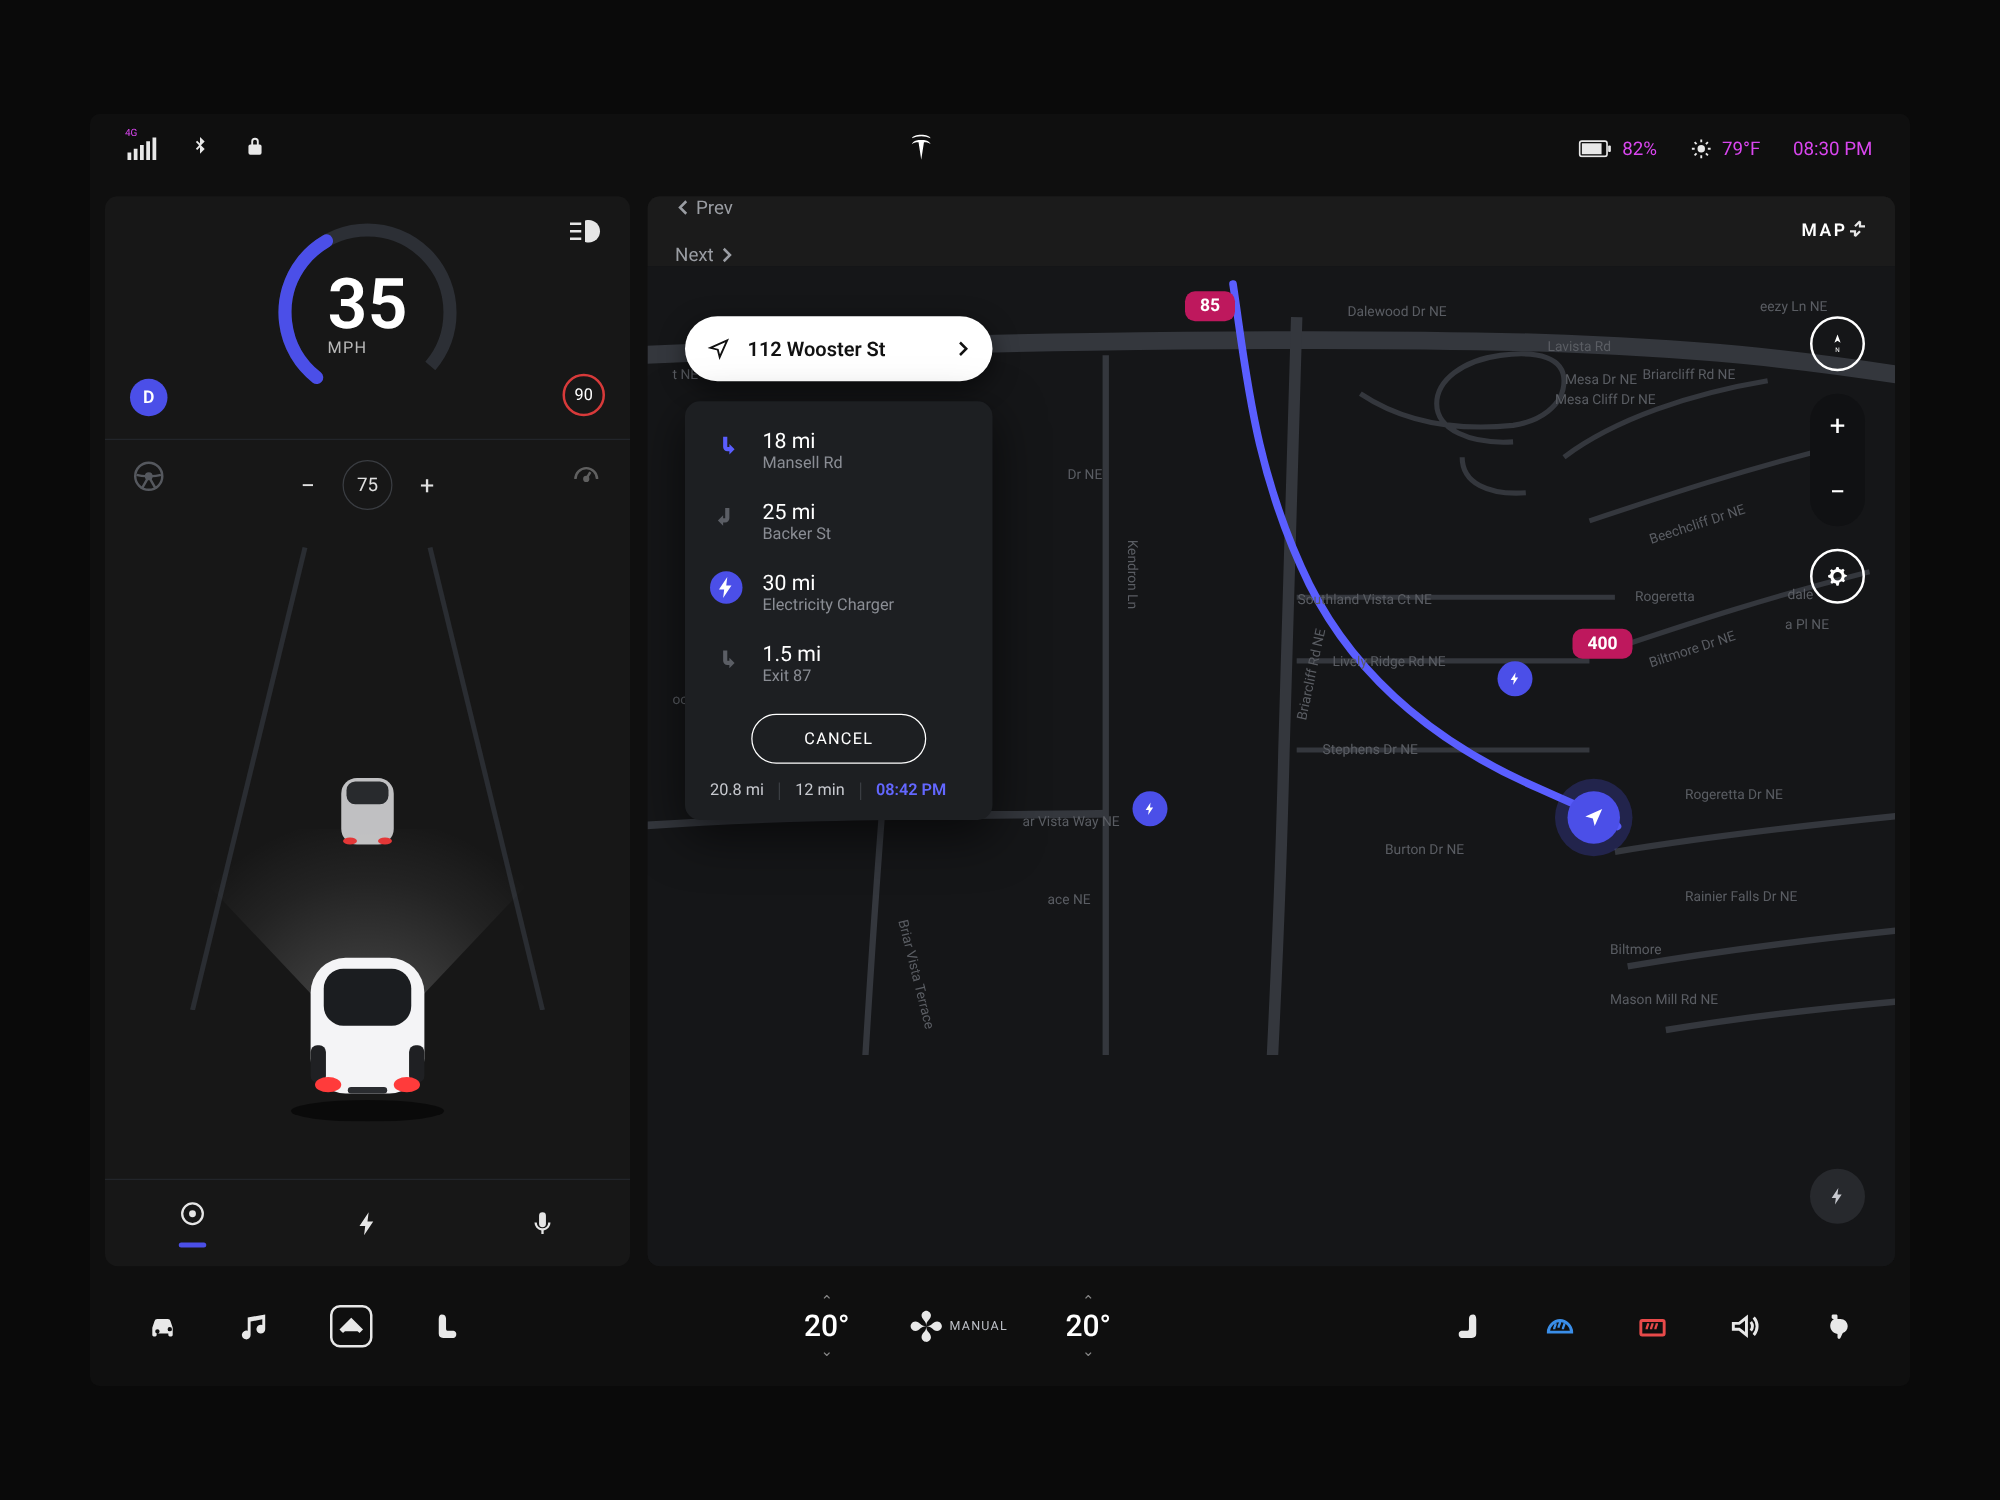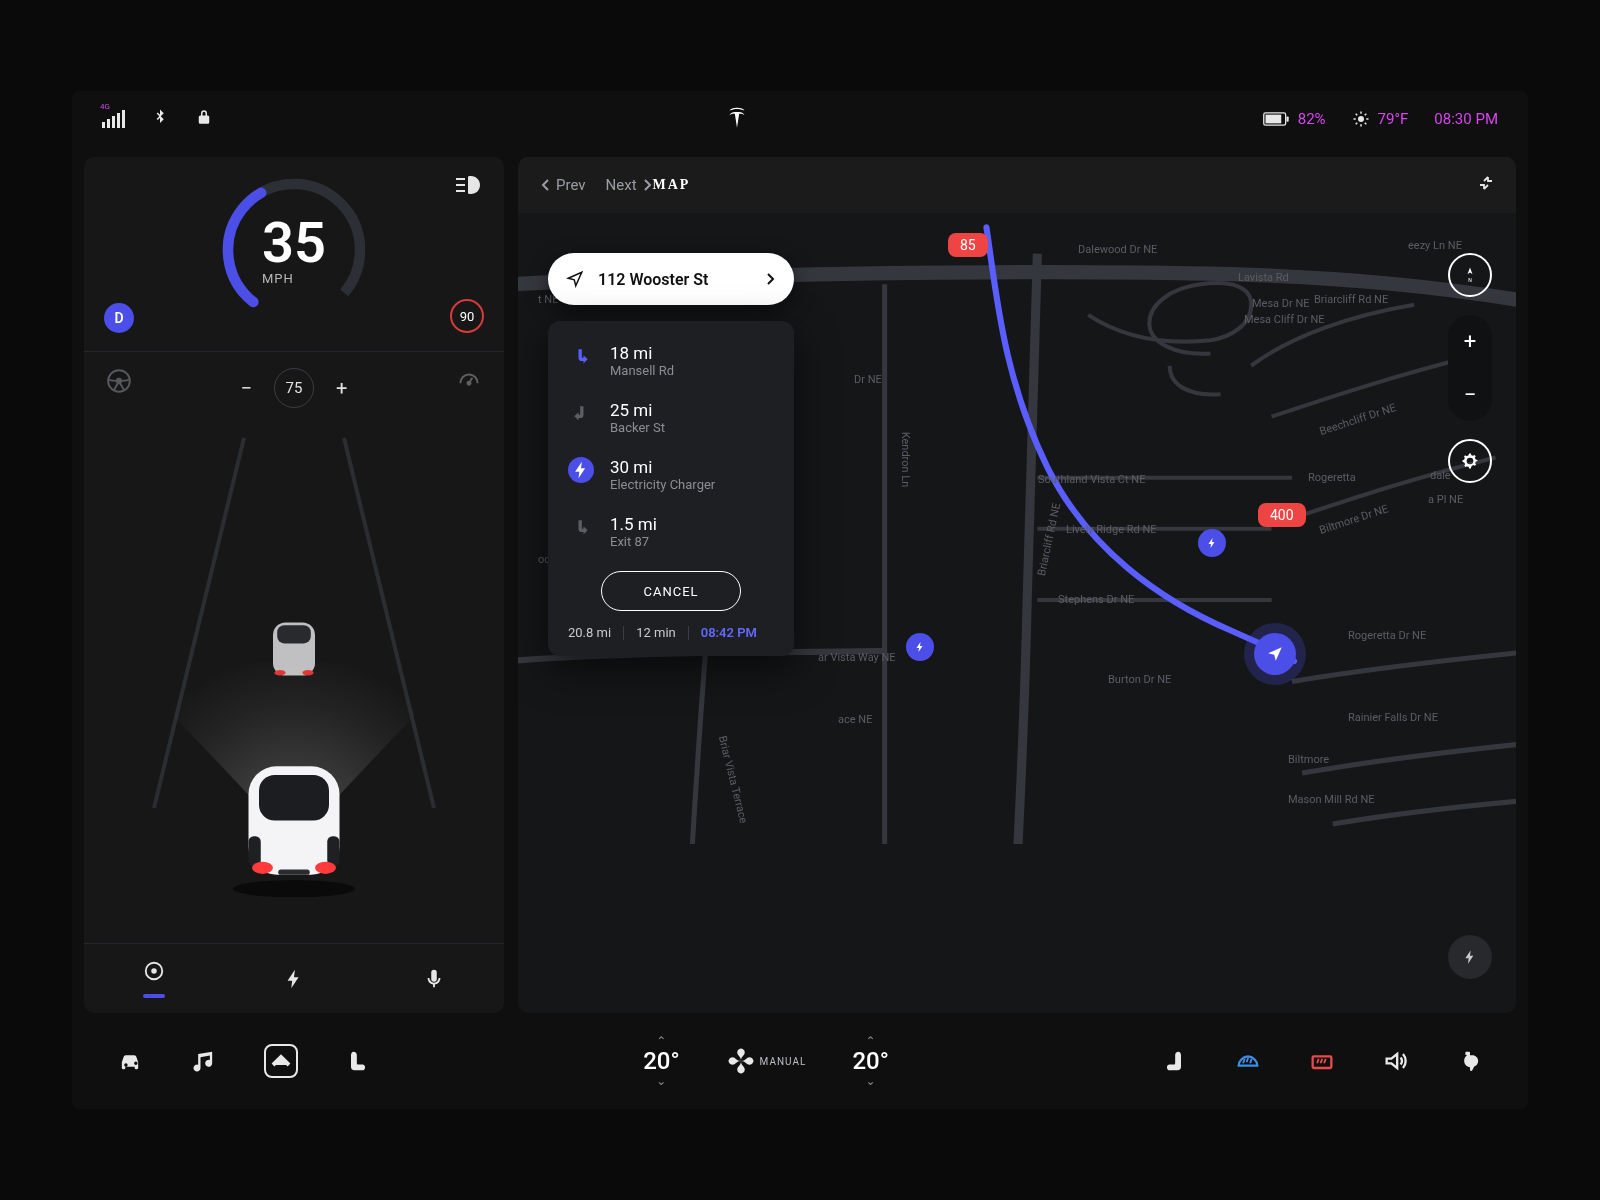--- a/index.html
+++ b/index.html
@@ -47,23 +47,23 @@
   .headlight-glow { position:absolute; left:50%; bottom:100px; width:340px; height:180px; transform:translateX(-50%); background:radial-gradient(ellipse at 50% 100%, rgba(255,255,255,.25), rgba(255,255,255,.05) 55%, transparent 75%); clip-path:polygon(50% 100%, 0 0, 100% 0); pointer-events:none; }
 
   .drive-tabs { height:70px; display:flex; justify-content:space-around; align-items:center; border-top:1px solid #22252a; }
   .drive-tab { width:34px; height:48px; display:flex; flex-direction:column; align-items:center; justify-content:center; gap:6px; cursor:pointer; }
   .drive-tab.active::after { content:""; display:block; width:22px; height:4px; background:#4b4fe8; border-radius:2px; margin-top:6px; }
   .drive-tab svg { width:22px; height:22px; fill:#e6e6e6; }
 
   
   .map-panel { flex:1; background:#171717; border-radius:10px; display:flex; flex-direction:column; overflow:hidden; position:relative; }
   .map-header { height:56px; display:flex; align-items:center; padding:0 22px; font-size:15px; background:#1b1b1b; }
-  .mh-nav { display:flex; align-items:center; gap:20px; color:#9a9da3; }
+  .mh-nav { display:flex; align-items:center; gap:20px; color:#9a9da3;flex-direction:column; }
   .mh-nav span { display:flex; align-items:center; gap:6px; cursor:pointer; }
-  .mh-title { flex:1; text-align:left; letter-spacing:2px; font-weight:600; font-size:14px;font-family:Liberation Serif, serif; }
+  .mh-title { flex:1; text-align:right; letter-spacing:2px; font-weight:600; font-size:14px; }
   .mh-close { cursor:pointer; }
 
   .map-body { flex:1; position:relative; background:#151618; }
   .map-roads { position:absolute; inset:0; }
 
   
   .dest-pill { position:absolute; left:30px; top:40px; background:#fff; color:#111; border-radius:26px; height:52px; width:246px; display:flex; align-items:center; padding:0 18px; gap:14px; font-weight:600; box-shadow:0 6px 20px rgba(0,0,0,.5); cursor:pointer; }
   .dest-pill .chev { margin-left:auto; }
 
   
@@ -73,21 +73,21 @@
   .dir-icon svg { width:20px; height:20px; }
   .dir-text .dist { font-size:17px; font-weight:400; color:#fff; }
   .dir-text .lbl { font-size:13px; color:#8a8d94; }
   .charger-dot { width:26px; height:26px; border-radius:50%; background:#4b4fe8; display:flex; align-items:center; justify-content:center; }
   .cancel-btn { width:140px; height:40px; border:1.5px solid #fff; border-radius:20px; background:none; color:#fff; letter-spacing:1px; font-size:13px; display:block; margin:8px auto 14px; cursor:pointer; }
   .dirs-footer { display:flex; align-items:center; gap:12px; font-size:13px; color:#c7c9cf; }
   .dirs-footer .sep { width:1px; height:14px; background:#3a3d42; }
   .dirs-footer .eta { color:#6367ff; font-weight:600; }
 
   
-  .route-badge { position:absolute; background:#ef4444; color:#fff; padding:4px 12px; border-radius:8px; font-size:14px; font-weight:400; }
+  .route-badge { position:absolute; background:#be185d; color:#fff; padding:4px 12px; border-radius:8px; font-size:14px; font-weight:700; }
   .map-charger { position:absolute; width:28px; height:28px; border-radius:50%; background:#4b4fe8; display:flex; align-items:center; justify-content:center; cursor:pointer; }
   .map-cursor { position:absolute; width:42px; height:42px; border-radius:50%; background:#4b4fe8; display:flex; align-items:center; justify-content:center; box-shadow:0 0 0 10px rgba(75,79,232,.25); }
 
   .map-side-btns { position:absolute; right:24px; top:40px; display:flex; flex-direction:column; gap:18px; }
   .map-btn { width:44px; height:44px; border-radius:50%; border:2px solid #fff; display:flex; align-items:center; justify-content:center; cursor:pointer; background:transparent; color:#fff; }
   .zoom-ctrl { background:#101113; border-radius:26px; width:44px; padding:14px 0; display:flex; flex-direction:column; align-items:center; gap:28px; font-size:22px; }
   .map-corner-btn { position:absolute; right:24px; bottom:34px; width:44px; height:44px; border-radius:50%; background:#27292d; display:flex; align-items:center; justify-content:center; cursor:pointer; }
   .map-label { position:absolute; font-size:11px; color:#5a5d63; white-space:nowrap; pointer-events:none; }
 
   

